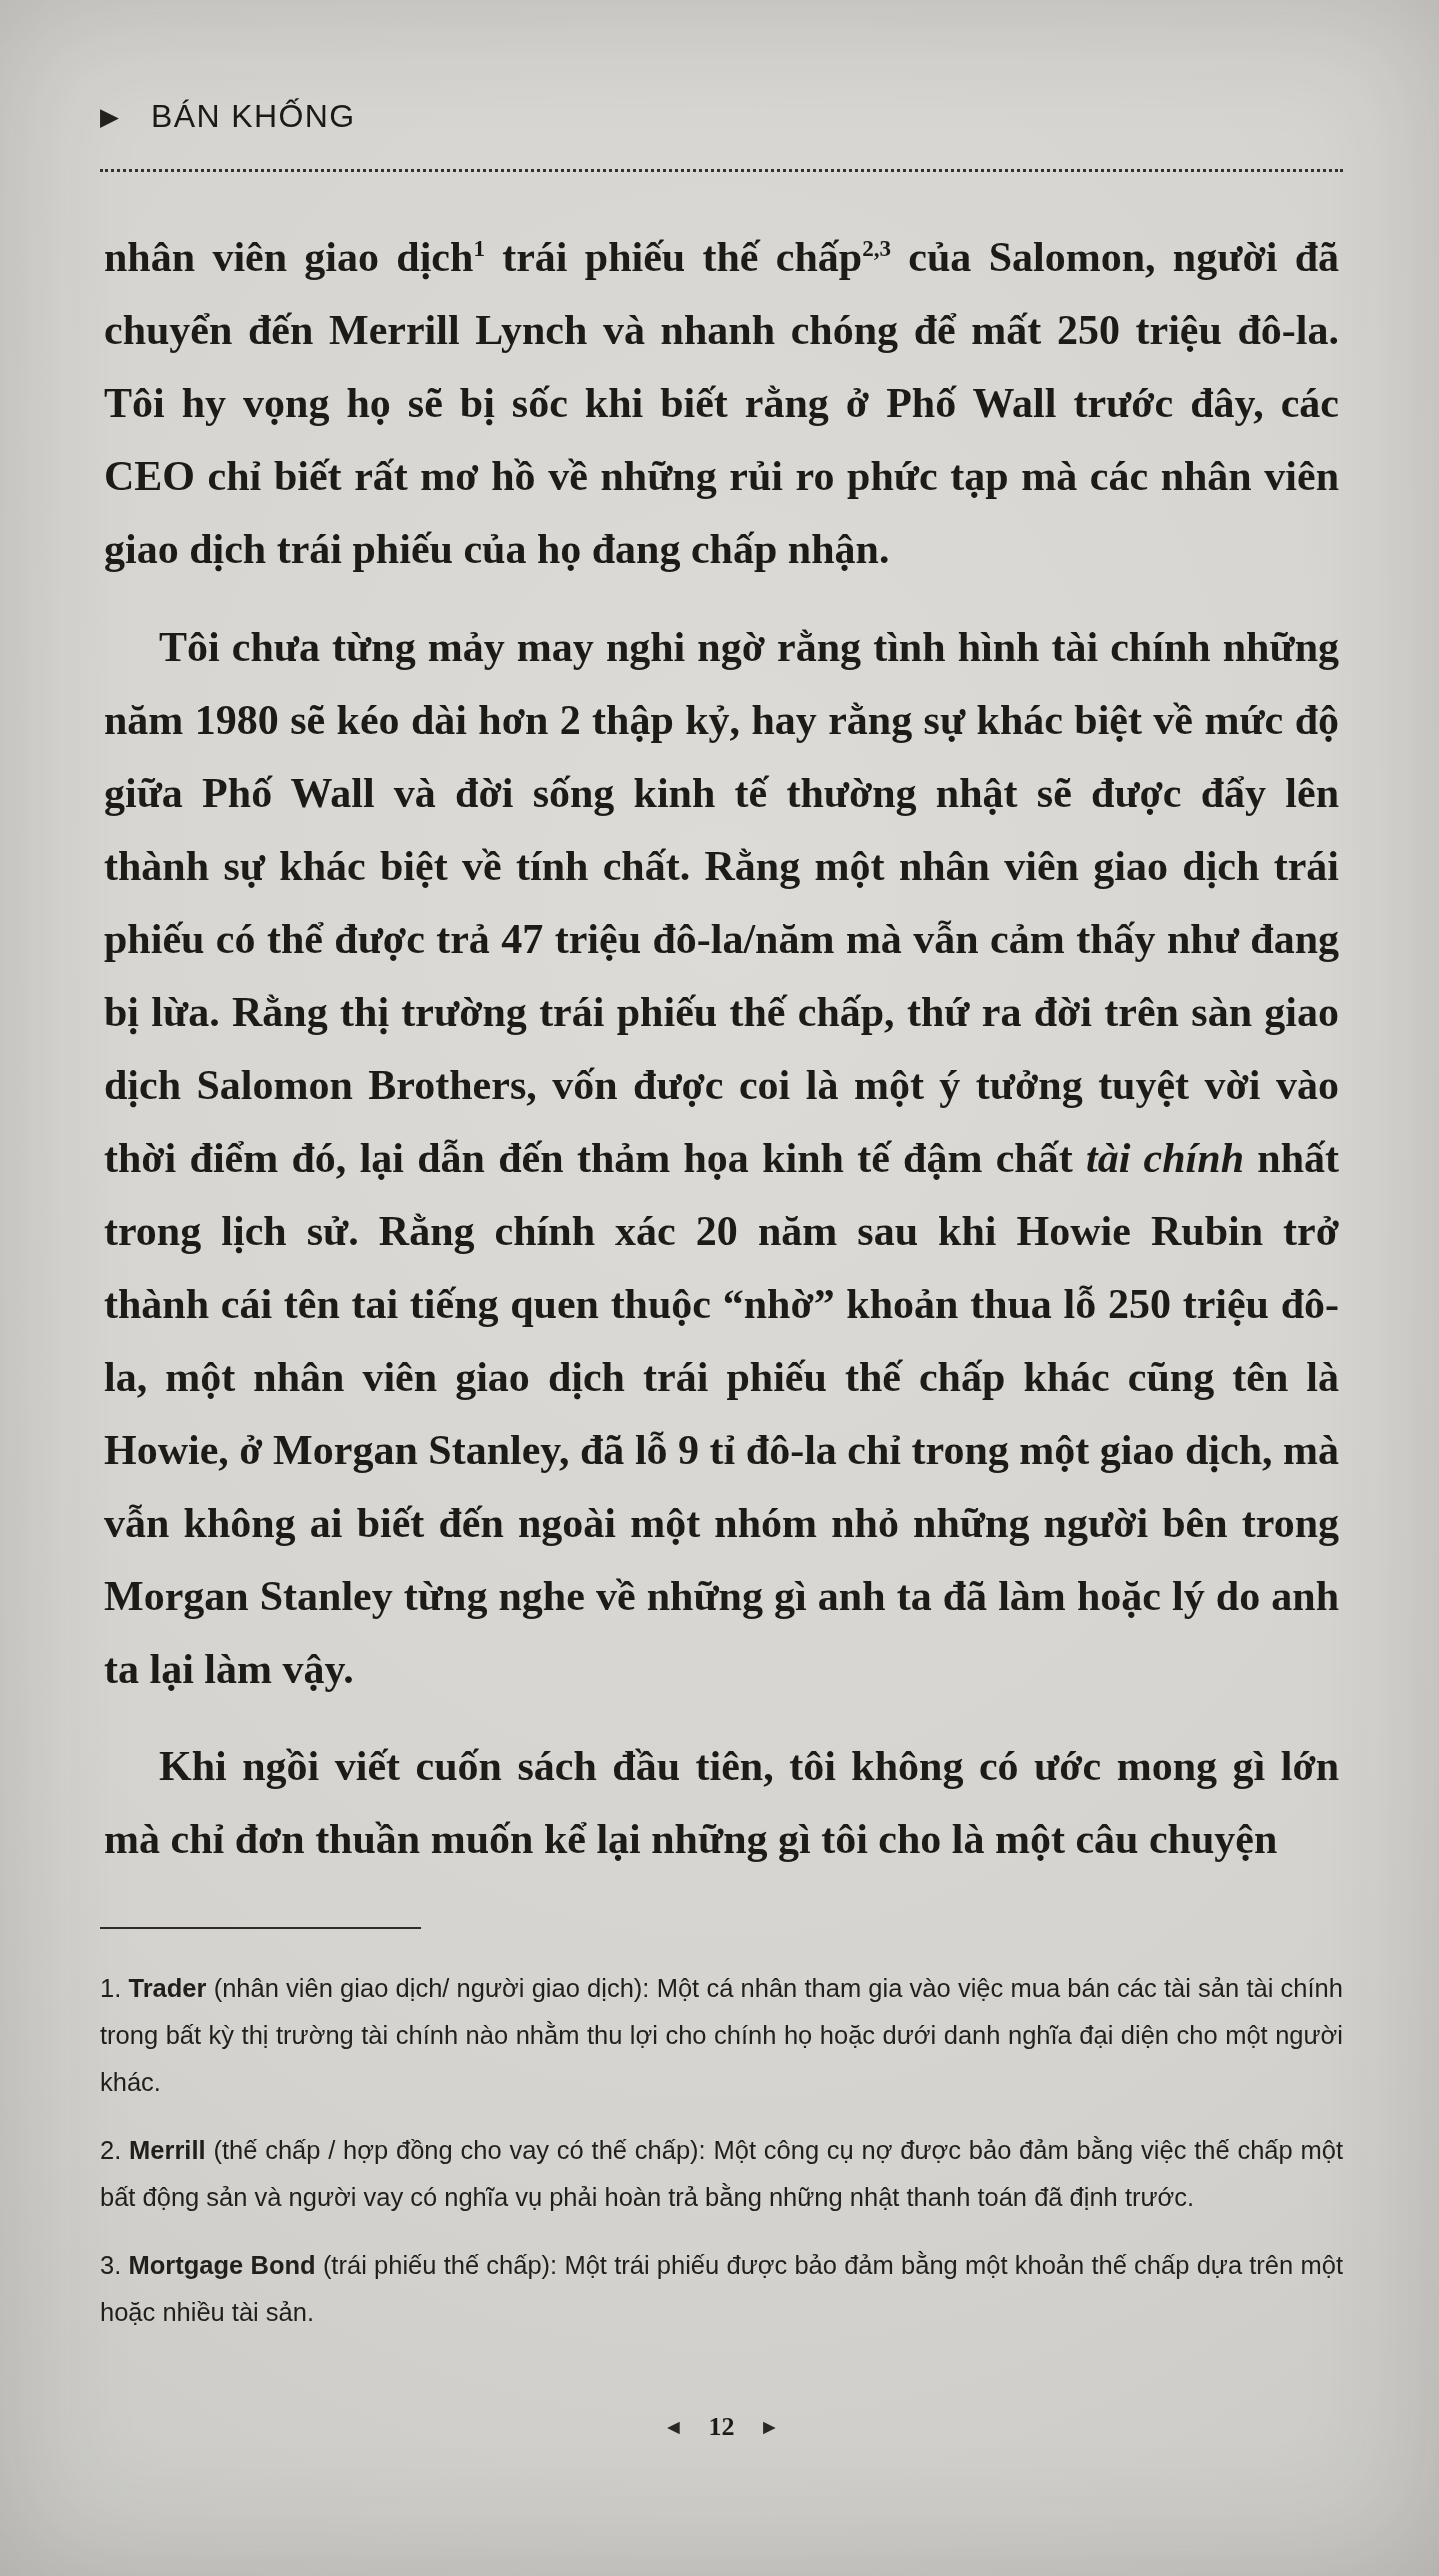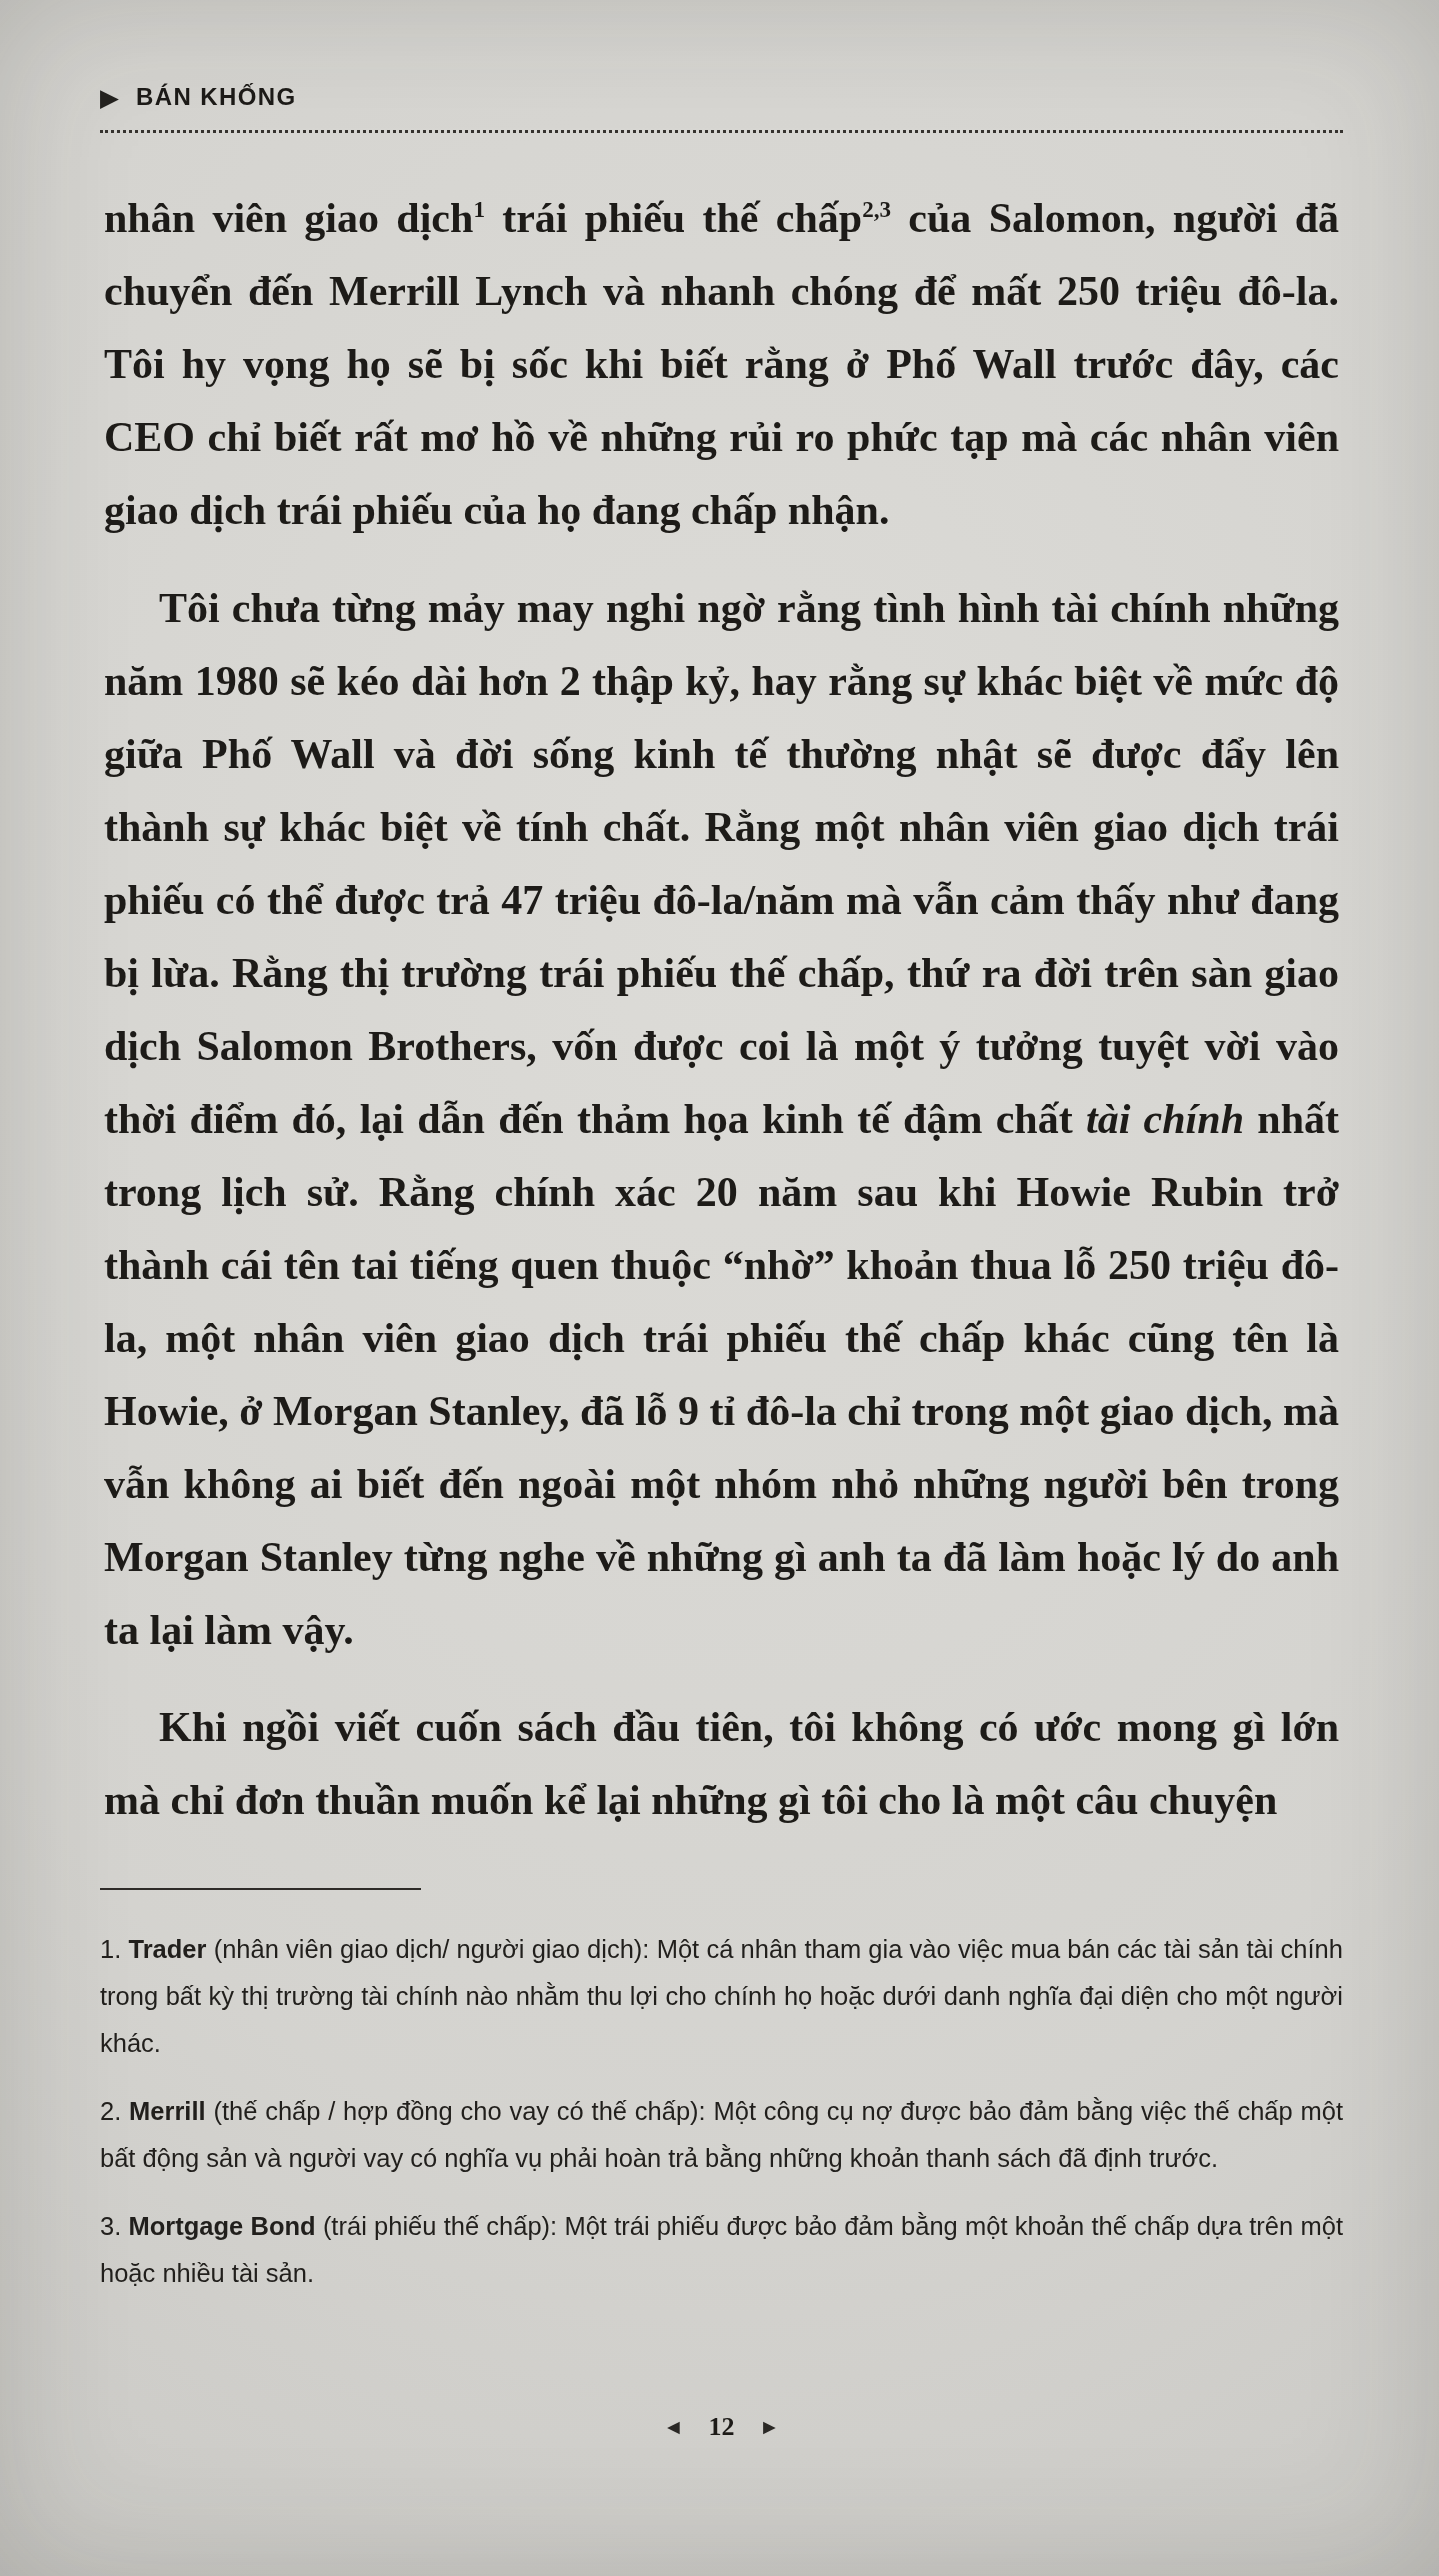--- a/index.html
+++ b/index.html
@@ -31,24 +31,24 @@
     gap: 17px;
     margin-bottom: 19px;
   }
   .header-arrow {
     font-size: 24.6px;
     line-height: 1;
     color: #23211e;
     transform: translateY(0.9px);
   }
   .header-title {
-    margin: 0;
+    margin: 15px;
     font-family: "Liberation Sans", "DejaVu Sans", sans-serif;
-    font-weight: 700;
-    font-size: 24px;
+    font-weight: 400;
+    font-size: 32px;
     letter-spacing: 1.4px;
     color: #1c1a17;
   }
   .dotted-rule {
     height: 0;
     border-bottom: 3.8px dotted #35322e;
     margin-bottom: 45px;
   }
 
   
@@ -148,21 +148,21 @@
       <span class="fn-num">1.</span>
       <span class="fn-term">Trader</span>
       <span class="fn-gloss">(nhân viên giao dịch/ người giao dịch):</span>
       <span class="fn-text">Một cá nhân tham gia vào việc mua bán các tài sản tài chính trong bất kỳ thị trường tài chính nào nhằm thu lợi cho chính họ hoặc dưới danh nghĩa đại diện cho một người khác.</span>
     </p>
 
     <p class="footnote">
       <span class="fn-num">2.</span>
       <span class="fn-term">Merrill</span>
       <span class="fn-gloss">(thế chấp / hợp đồng cho vay có thế chấp):</span>
-      <span class="fn-text">Một công cụ nợ được bảo đảm bằng việc thế chấp một bất động sản và người vay có nghĩa vụ phải hoàn trả bằng những khoản thanh sách đã định trước.</span>
+      <span class="fn-text">Một công cụ nợ được bảo đảm bằng việc thế chấp một bất động sản và người vay có nghĩa vụ phải hoàn trả bằng những nhật thanh toán đã định trước.</span>
     </p>
 
     <p class="footnote">
       <span class="fn-num">3.</span>
       <span class="fn-term">Mortgage Bond</span>
       <span class="fn-gloss">(trái phiếu thế chấp):</span>
       <span class="fn-text">Một trái phiếu được bảo đảm bằng một khoản thế chấp dựa trên một hoặc nhiều tài sản.</span>
     </p>
 
   </section>

